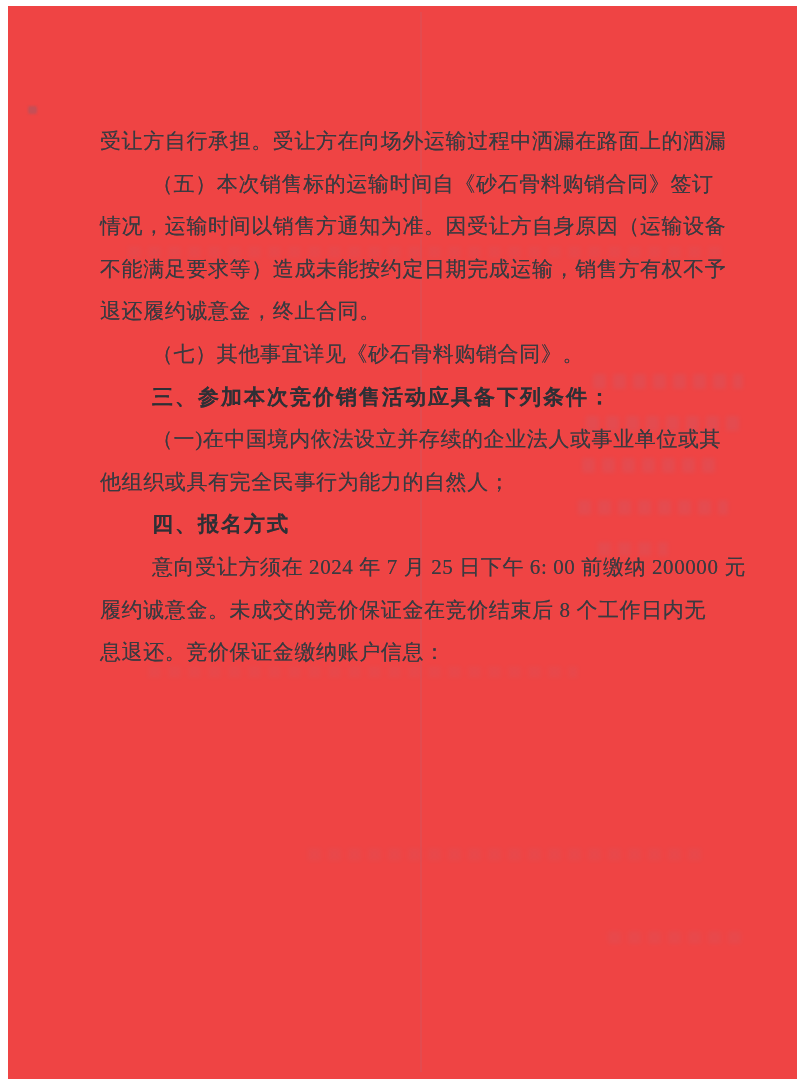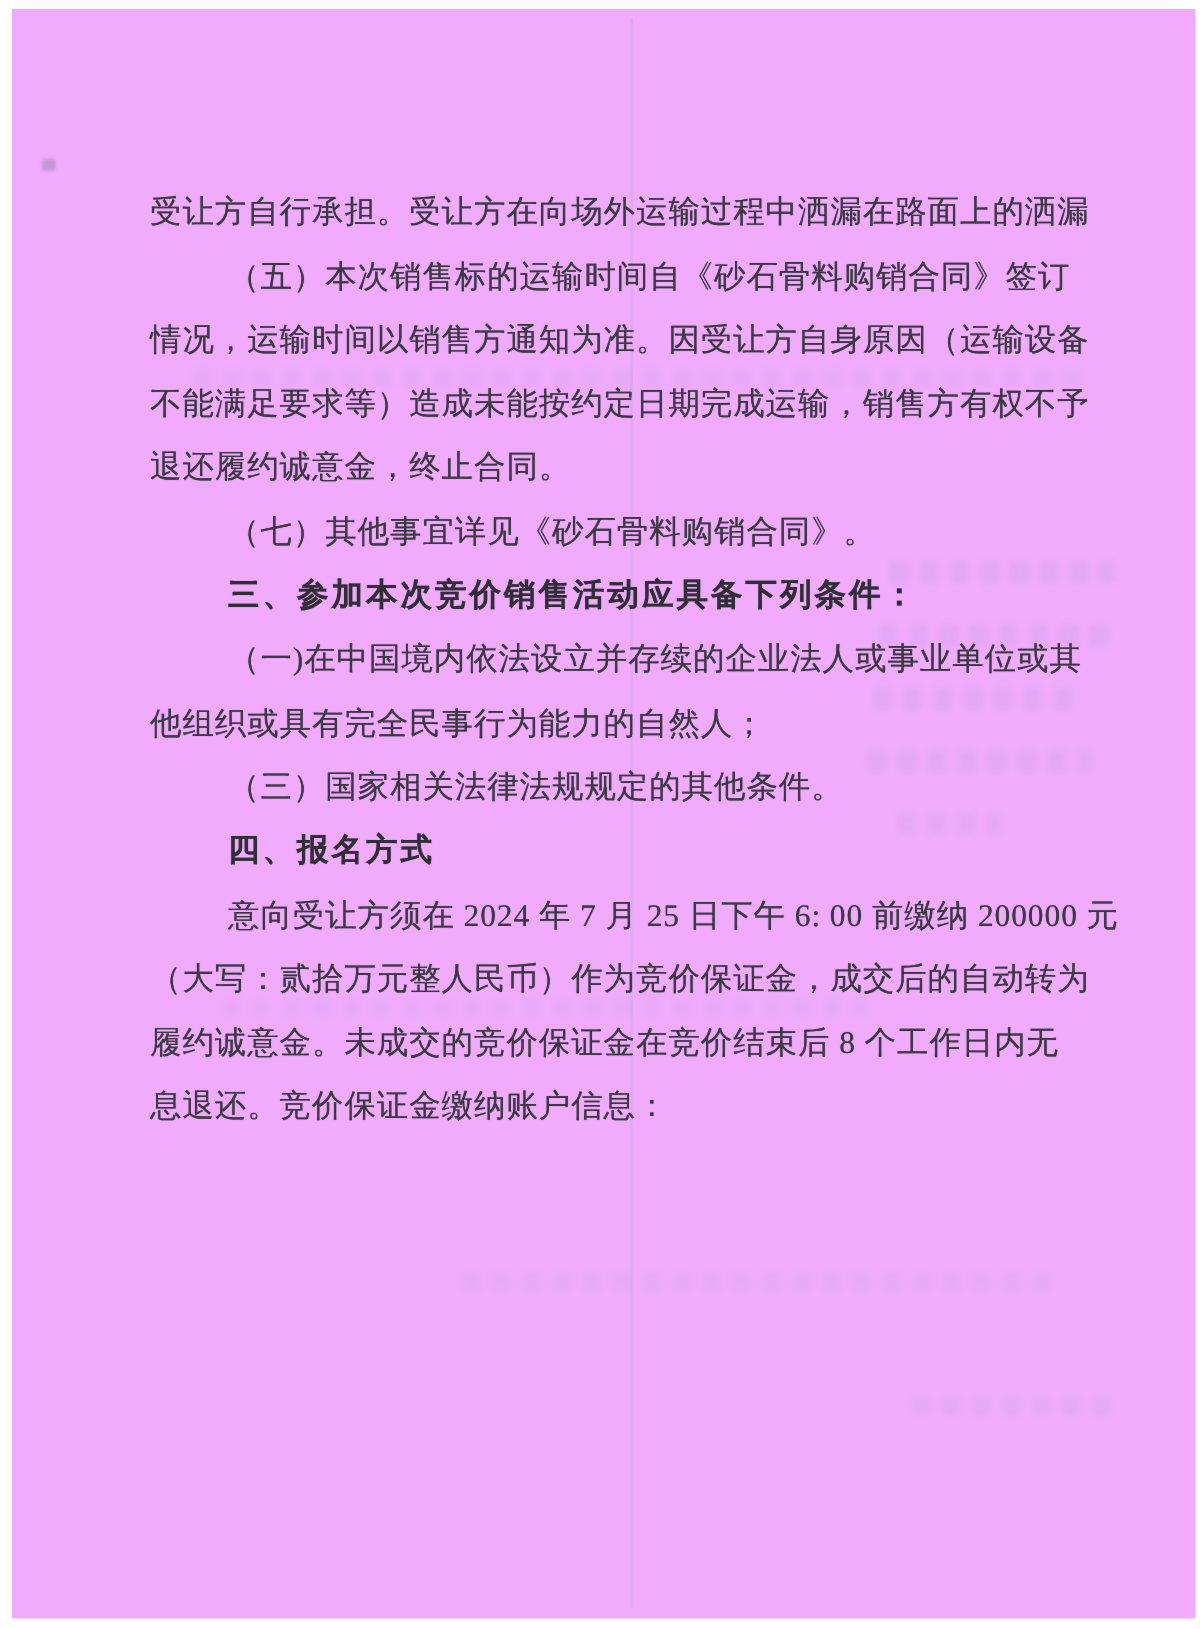--- a/index.html
+++ b/index.html
@@ -3,34 +3,34 @@
 <meta charset="utf-8">
 <style>
   html,body{margin:0;padding:0;}
   body{
     width:800px;height:1086px;position:relative;overflow:hidden;
     background:#ffffff;
     font-family:"Liberation Serif","DejaVu Serif",serif;
   }
   .page{
     position:absolute;left:8px;top:6px;right:3px;bottom:7px;
-    background:#f0abfc;
+    background:#ef4444;
   }
   .textblock{
     position:absolute;left:92px;top:114px;width:645px;
   }
   .line{
     height:42.6px;line-height:42.6px;
     font-size:21px;letter-spacing:0.6px;
     color:#3a3a40;white-space:pre;
     text-shadow:0 0 0.5px rgba(58,58,64,.75);
   }
   .indent{padding-left:52px;}
   .head{
-    font-family:Liberation Sans, sans-serif;
+    font-family:Liberation Serif, serif;
     font-weight:700;letter-spacing:2px;color:#2f2f35;
   }
   
   .ghost{
     position:absolute;filter:blur(2px);
     background:repeating-linear-gradient(90deg,
       rgba(128,140,185,.75) 0 13px, rgba(128,140,185,0) 13px 20px);
   }
   .crease{
     position:absolute;left:412px;top:6px;bottom:7px;width:2px;
@@ -61,21 +61,19 @@
   <div class="textblock">
     <div class="line">受让方自行承担。受让方在向场外运输过程中洒漏在路面上的洒漏</div>
     <div class="line indent">（五）本次销售标的运输时间自《砂石骨料购销合同》签订</div>
     <div class="line">情况，运输时间以销售方通知为准。因受让方自身原因（运输设备</div>
     <div class="line">不能满足要求等）造成未能按约定日期完成运输，销售方有权不予</div>
     <div class="line">退还履约诚意金，终止合同。</div>
     <div class="line indent">（七）其他事宜详见《砂石骨料购销合同》。</div>
     <div class="line indent head">三、参加本次竞价销售活动应具备下列条件：</div>
     <div class="line indent">（一)在中国境内依法设立并存续的企业法人或事业单位或其</div>
     <div class="line">他组织或具有完全民事行为能力的自然人；</div>
-    <div class="line indent">（三）国家相关法律法规规定的其他条件。</div>
     <div class="line indent head">四、报名方式</div>
     <div class="line indent">意向受让方须在 2024 年 7 月 25 日下午 6: 00 前缴纳 200000 元</div>
-    <div class="line">（大写：贰拾万元整人民币）作为竞价保证金，成交后的自动转为</div>
     <div class="line">履约诚意金。未成交的竞价保证金在竞价结束后 8 个工作日内无</div>
     <div class="line">息退还。竞价保证金缴纳账户信息：</div>
   </div>
 
 </div>
 
 </body></html>

